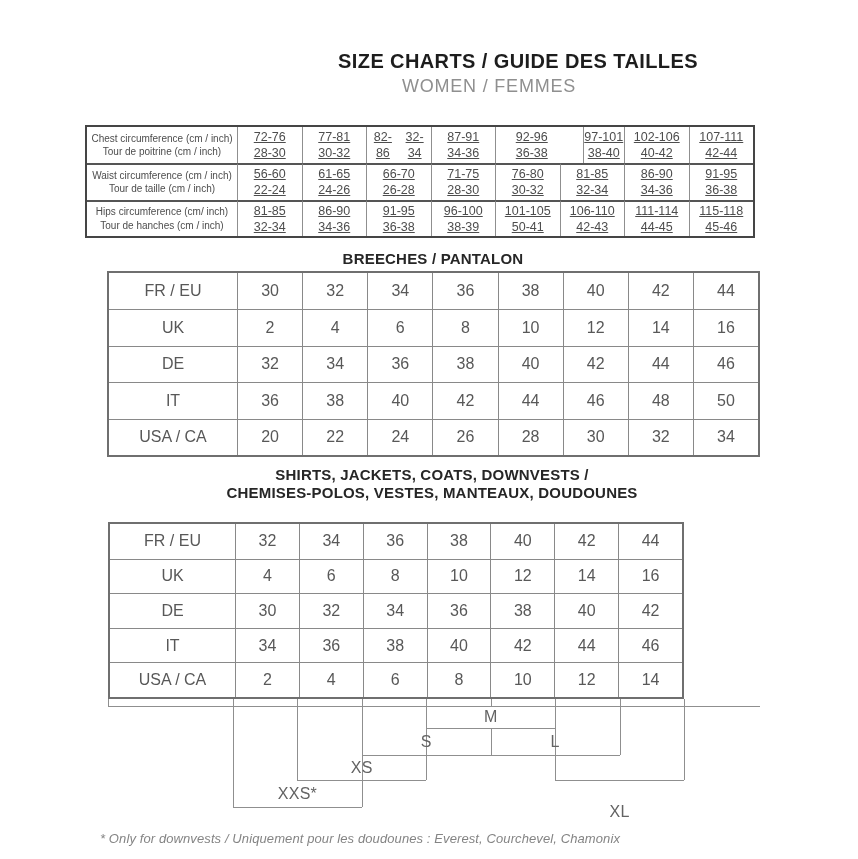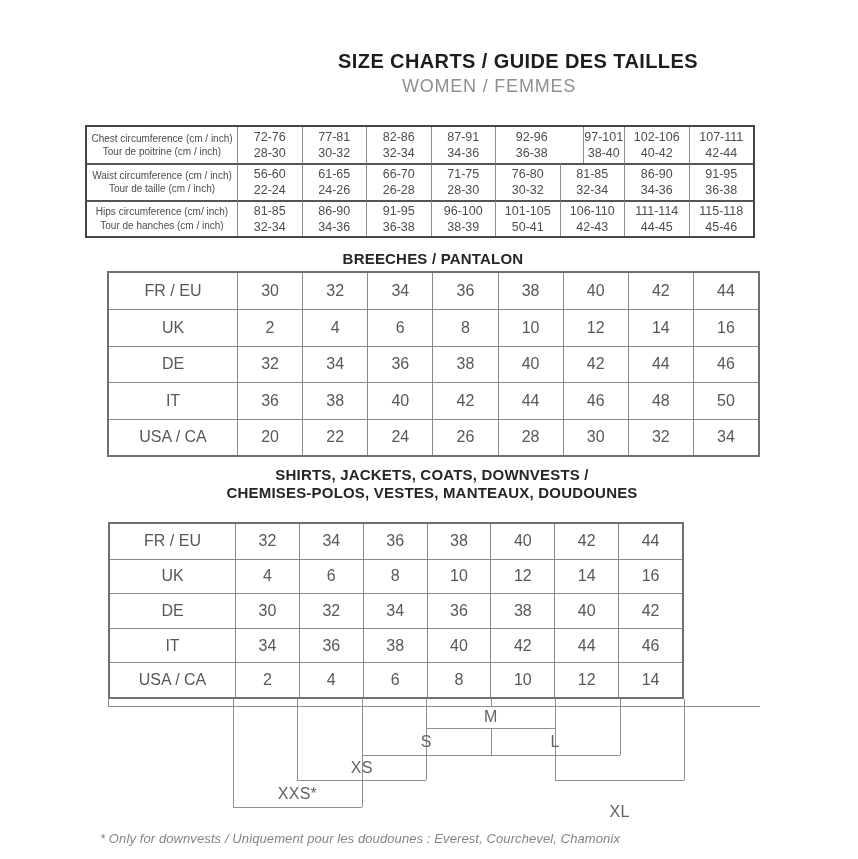--- a/index.html
+++ b/index.html
@@ -16,21 +16,21 @@
   .heading-shirts{top:466px;left:432px;line-height:18px;}
   .footnote{top:831px;left:100px;font-size:13px;font-style:italic;color:#848484;letter-spacing:.1px;white-space:nowrap;}
 
   .grid{display:grid;box-sizing:border-box;background:#fff;}
   #measurements{
     left:85px;top:125px;width:670px;height:113px;
     grid-template-columns:150px repeat(8,1fr);grid-auto-rows:1fr;
     border:2px solid #454545;
   }
   #measurements .bt{border-top:2px solid #555555;}
-  #measurements .bl{border-left:1px solid #8f8f8f;}
+  #measurements .bl{border-left:1px solid #8f8f8f;text-decoration:underline;}
   #breeches{
     left:107px;top:271px;width:653px;height:186px;
     grid-template-columns:128px repeat(8,1fr);grid-auto-rows:1fr;
     border:2px solid #6f6f6f;
   }
   #shirts{
     left:108px;top:522px;width:576px;height:177px;
     grid-template-columns:125px repeat(7,1fr);grid-auto-rows:1fr;
     border:2px solid #6f6f6f;
   }
@@ -64,21 +64,21 @@
         <div class="">Tour de poitrine (cm / inch)</div>
       </div>
       <div class="cell mval bl" style="flex-direction: column;">
         <div class="">72-76</div>
         <div class="">28-30</div>
       </div>
       <div class="cell mval bl" style="flex-direction: column;">
         <div class="">77-81</div>
         <div class="">30-32</div>
       </div>
-      <div class="cell mval bl" style="flex-direction: column;">
+      <div class="cell mval bl" style="">
         <div class="">82-86</div>
         <div class="">32-34</div>
       </div>
       <div class="cell mval bl" style="flex-direction: column;">
         <div class="">87-91</div>
         <div class="">34-36</div>
       </div>
       <div class="cell mval bl" style="flex-direction: column; padding-left: 8px;">
         <div class="">92-96</div>
         <div class="">36-38</div>

